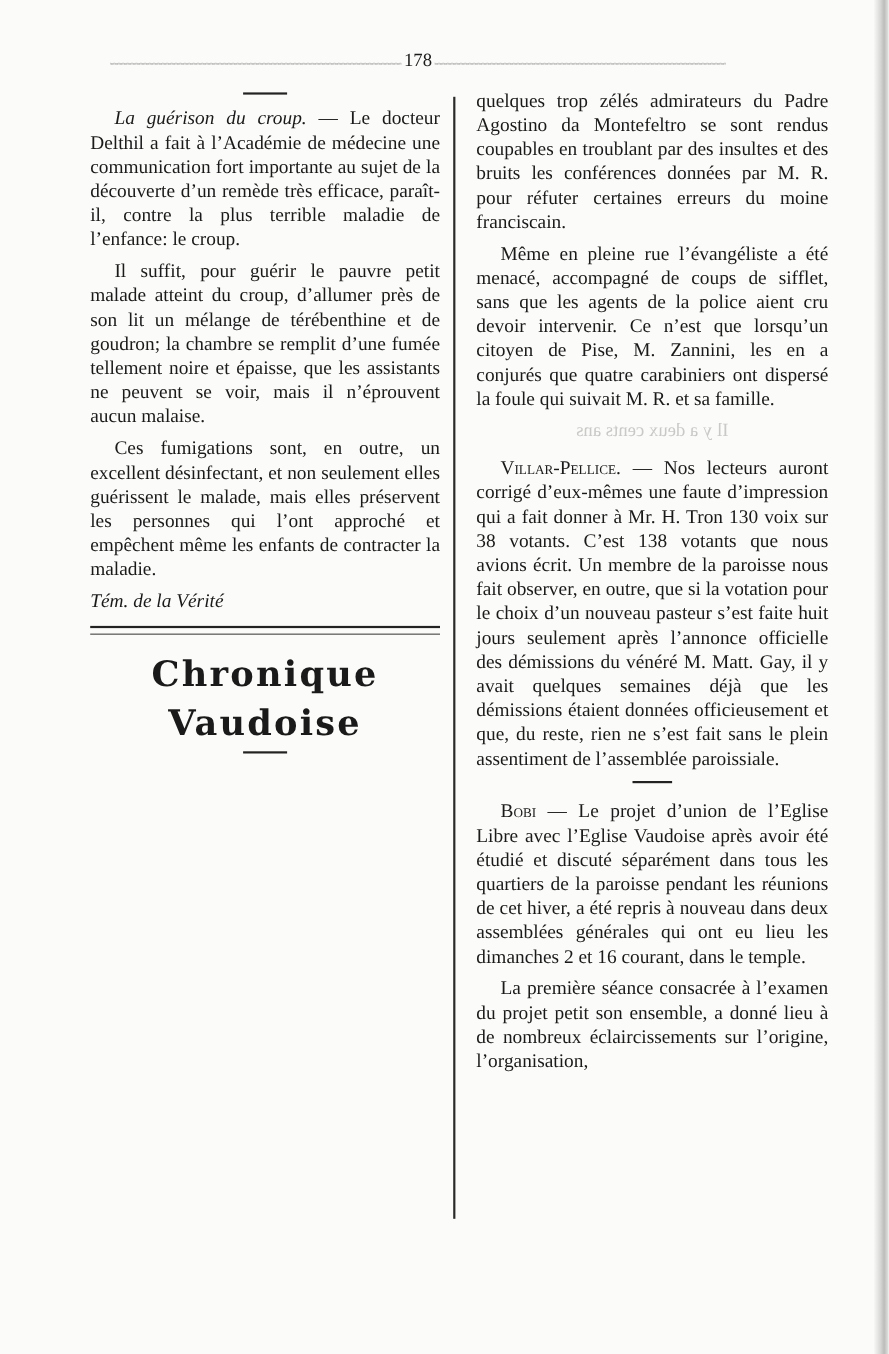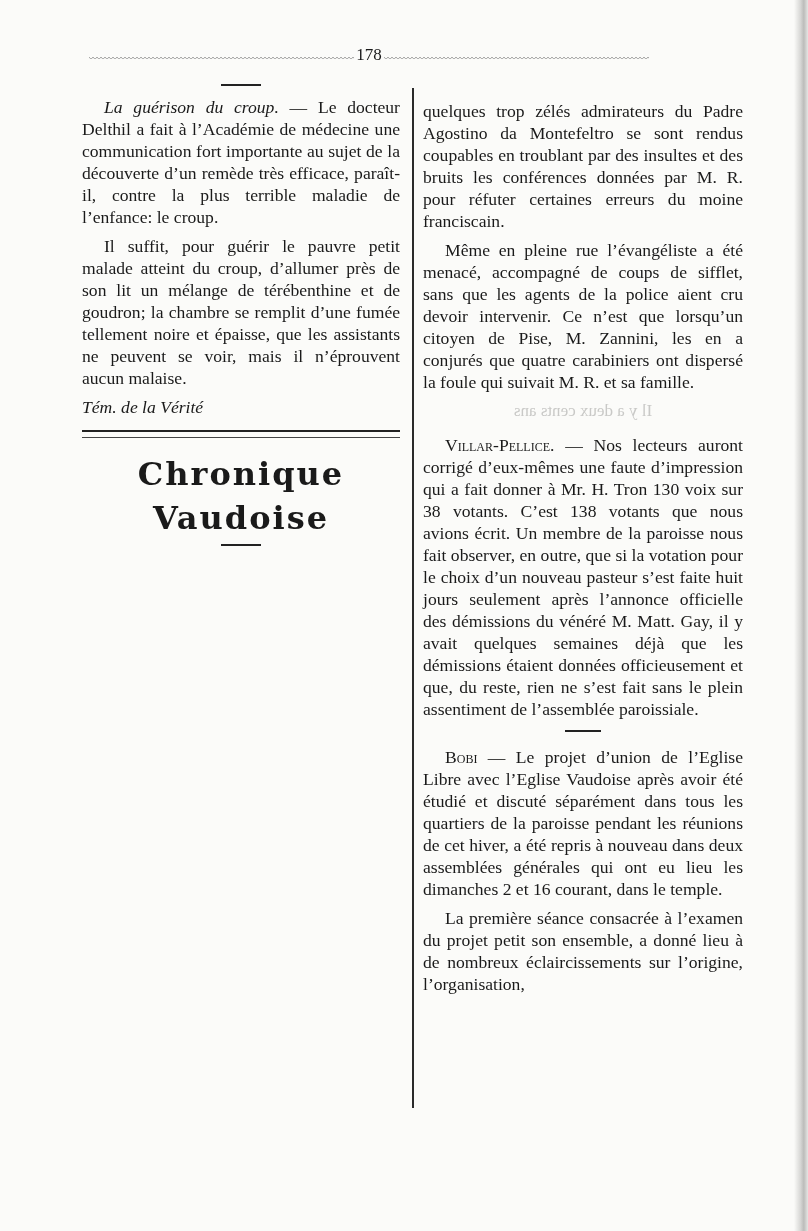--- a/index.html
+++ b/index.html
@@ -8,21 +8,21 @@
     background: #fbfbf9;
     position: relative;
     font-family: "DejaVu Serif", "Liberation Serif", serif;
     color: #1a1a1a;
   }
   .edge-shadow {
     position: absolute; top: 0; right: 0; width: 14px; height: 1231px;
     background: linear-gradient(to right, #fbfbf9 0%, #d8d8d6 45%, #bcbcba 70%, #e6e6e4 100%);
   }
   .header-rule {
-    position: absolute; top: 54px; left: 89px; width: 560px; height: 10px;
+    position: absolute; top: 54px; left: 100px; width: 560px; height: 10px;
     display: flex; align-items: center; justify-content: center; text-align: center;
   }
   .wavy {
     flex: 1; height: 6px;
     background-image: radial-gradient(circle at 2px 0px, transparent 2px, #555 2.2px, transparent 3px);
     background-size: 4px 6px; background-repeat: repeat-x;
     opacity: 0.8;
   }
   .page-number {
     font-family: "Liberation Serif", serif;
@@ -31,21 +31,21 @@
   .column-divider {
     position: absolute; left: 412px; top: 88px; width: 2px; height: 1020px;
     background: #2a2a2a;
   }
   .col {
     position: absolute; top: 80px;
     font-family: "Liberation Serif", serif;
     font-size: 17.6px; line-height: 22px;
   }
   .col-left { left: 82px; width: 318px; }
-  .col-right { left: 423px; width: 320px; margin-top: 20px; }
+  .col-right { left: 433px; width: 320px; }
   p { margin: 0; text-align: justify; }
   .para { text-indent: 22px; margin-bottom: 7px; }
   .blackletter {
     font-family: "DejaVu Serif", serif;
     font-weight: bold; text-align: center;
     letter-spacing: 1px;
   }
   .section-title-1 { font-size: 34px; line-height: 44px; margin-top: 4px; }
   .section-title-2 { font-size: 32px; line-height: 44px; letter-spacing: 2px; }
   .dbl-dash {
@@ -77,20 +77,21 @@
   <div class="wavy"></div>
 </div>
 
 <div class="column-divider"></div>
 
 <div class="col col-left">
   <div class="dbl-dash"></div>
 
   <p class="para"><span class="ital">La guérison du croup.</span><span> — Le docteur Delthil a fait à l’Académie de médecine une communication fort importante au sujet de la découverte d’un remède très efficace, paraît-il, contre la plus terrible maladie de l’enfance: le croup.</span></p>
   <p class="para">Il suffit, pour guérir le pauvre petit malade atteint du croup, d’allumer près de son lit un mélange de térébenthine et de goudron; la chambre se remplit d’une fumée tellement noire et épaisse, que les assistants ne peuvent se voir, mais il n’éprouvent aucun malaise.</p>
+  <p class="para">Ces fumigations sont, en outre, un excellent désinfectant, et non seulement elles guérissent le malade, mais elles préservent les personnes qui l’ont approché et empêchent même les enfants de contracter la maladie.</p>
   <div class="signature">Tém. de la Vérité</div>
 
   <div class="double-rule"></div>
 
   <div class="blackletter section-title-2">Chronique Vaudoise</div>
   <div class="dbl-dash"></div>
 
 </div>
 
 <div class="col col-right">

